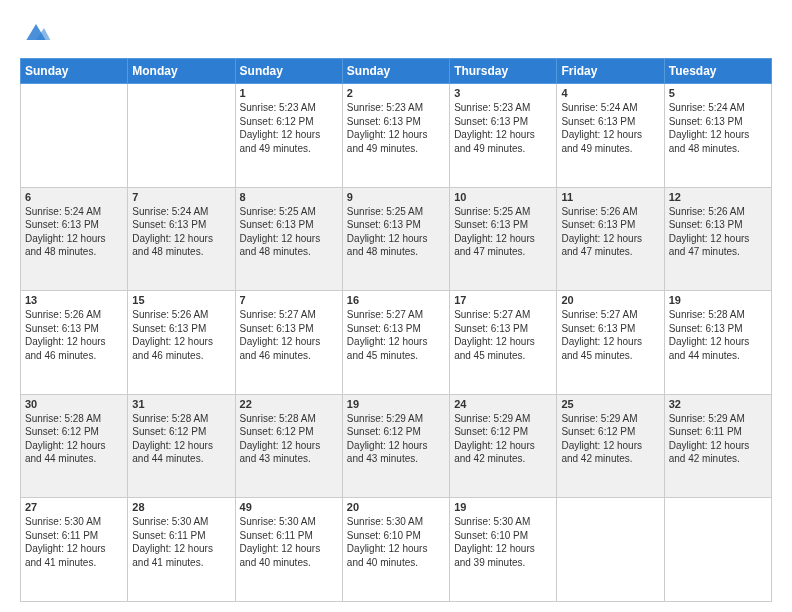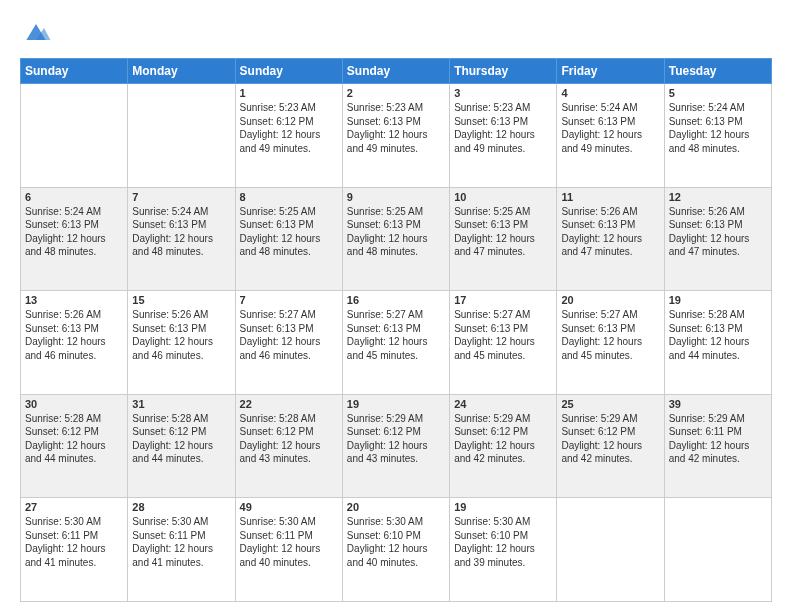--- a/index.html
+++ b/index.html
@@ -238,21 +238,21 @@
           </td>
           <td>
             <span class="day-number">24</span>
             <div class="day-info">Sunrise: 5:29 AM<br>Sunset: 6:12 PM<br>Daylight: 12 hours and 42 minutes.</div>
           </td>
           <td>
             <span class="day-number">25</span>
             <div class="day-info">Sunrise: 5:29 AM<br>Sunset: 6:12 PM<br>Daylight: 12 hours and 42 minutes.</div>
           </td>
           <td>
-            <span class="day-number">39</span>
+            <span class="day-number">32</span>
             <div class="day-info">Sunrise: 5:29 AM<br>Sunset: 6:11 PM<br>Daylight: 12 hours and 42 minutes.</div>
           </td>
         </tr>
         <tr class="row-white">
           <td>
             <span class="day-number">27</span>
             <div class="day-info">Sunrise: 5:30 AM<br>Sunset: 6:11 PM<br>Daylight: 12 hours and 41 minutes.</div>
           </td>
           <td>
             <span class="day-number">28</span>

